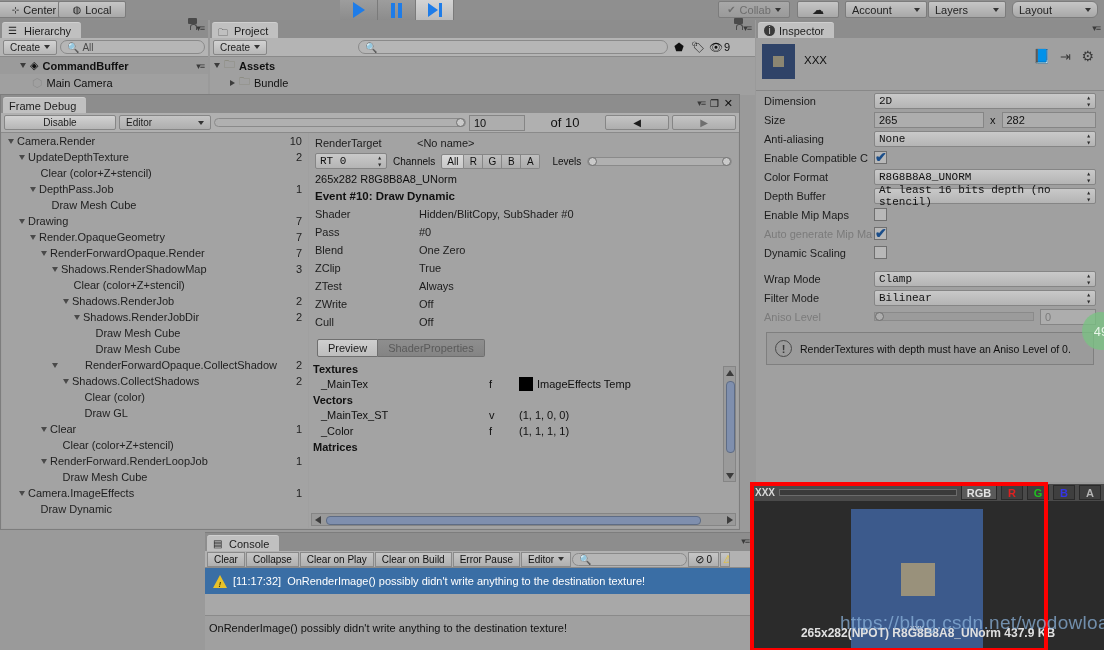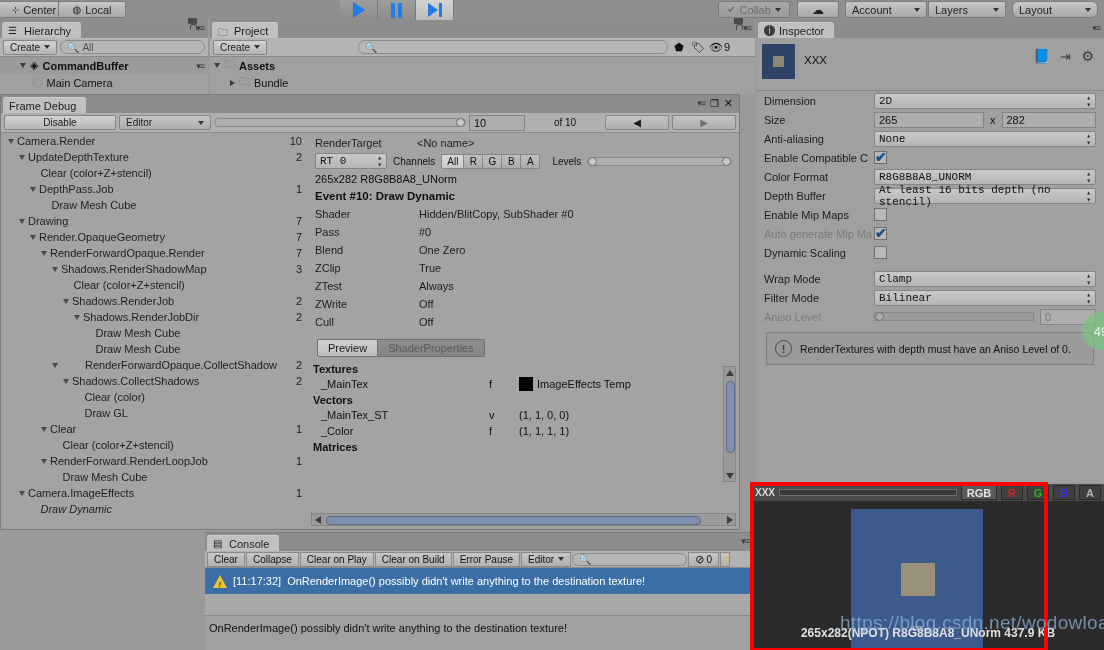--- a/index.html
+++ b/index.html
@@ -328,21 +328,21 @@
         <span class="caret"></span>
       </div>
       <div style="flex:1;position:relative;height:16px;display:flex;align-items:center;">
         <div class="slider-track" style="width:100%;">
           <div class="slider-knob" style="right:0;"></div>
         </div>
       </div>
       <div class="numfield" style="width:56px;">
         <span>10</span>
       </div>
-      <div style="width:74px;text-align:center;font-size:10px;">of 10</div>
+      <div style="width:74px;text-align:center;font-size:13px;">of 10</div>
       <div class="btn flat" style="width:64px;">
         <span>◀</span>
       </div>
       <div class="btn flat" style="width:64px;color:#6f6f6f;">
         <span>▶</span>
       </div>
     </div>
 
     <div id="fd-tree">
         <div class="fd-row">
@@ -491,21 +491,21 @@
           </div>
         </div>
         <div class="fd-row">
           <div style="display: flex; align-items: center; padding-left: 17px;">
             <span class="fd-tri"></span>
             <span class="lbl">Camera.ImageEffects</span>
           </div>
           <span class="cnt">1</span>
         </div>
         <div class="fd-row">
-          <div style="display: flex; align-items: center; padding-left: 28px; font-style: italic;">
+          <div style="display: flex; align-items: center; padding-left: 28px;">
             <span style="display: inline-block; width: 10.5px; flex: 0 0 auto;"></span>
             <span class="lbl">Draw Dynamic</span>
           </div>
         </div>
       </div>
 
     <div id="fd-detail">
       <div class="dt-row" style="height:19px;">
         <span class="dt-key" style="width:108px;">RenderTarget</span>
         <span class="dt-val">&lt;No name&gt;</span>

